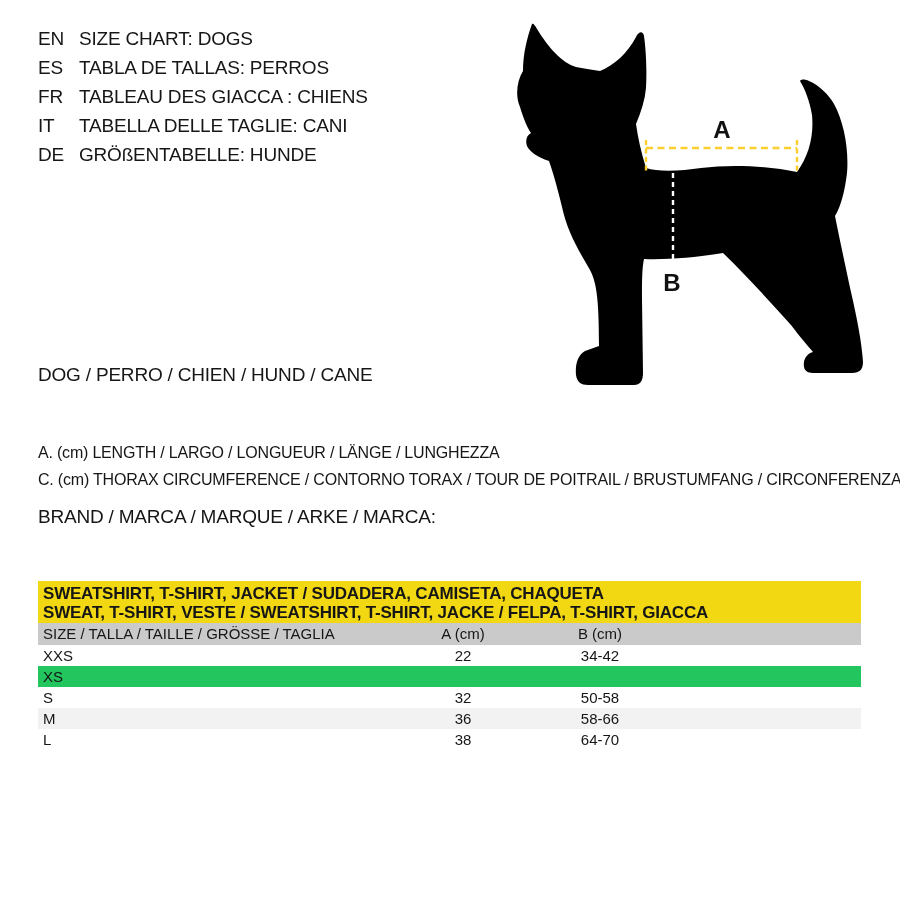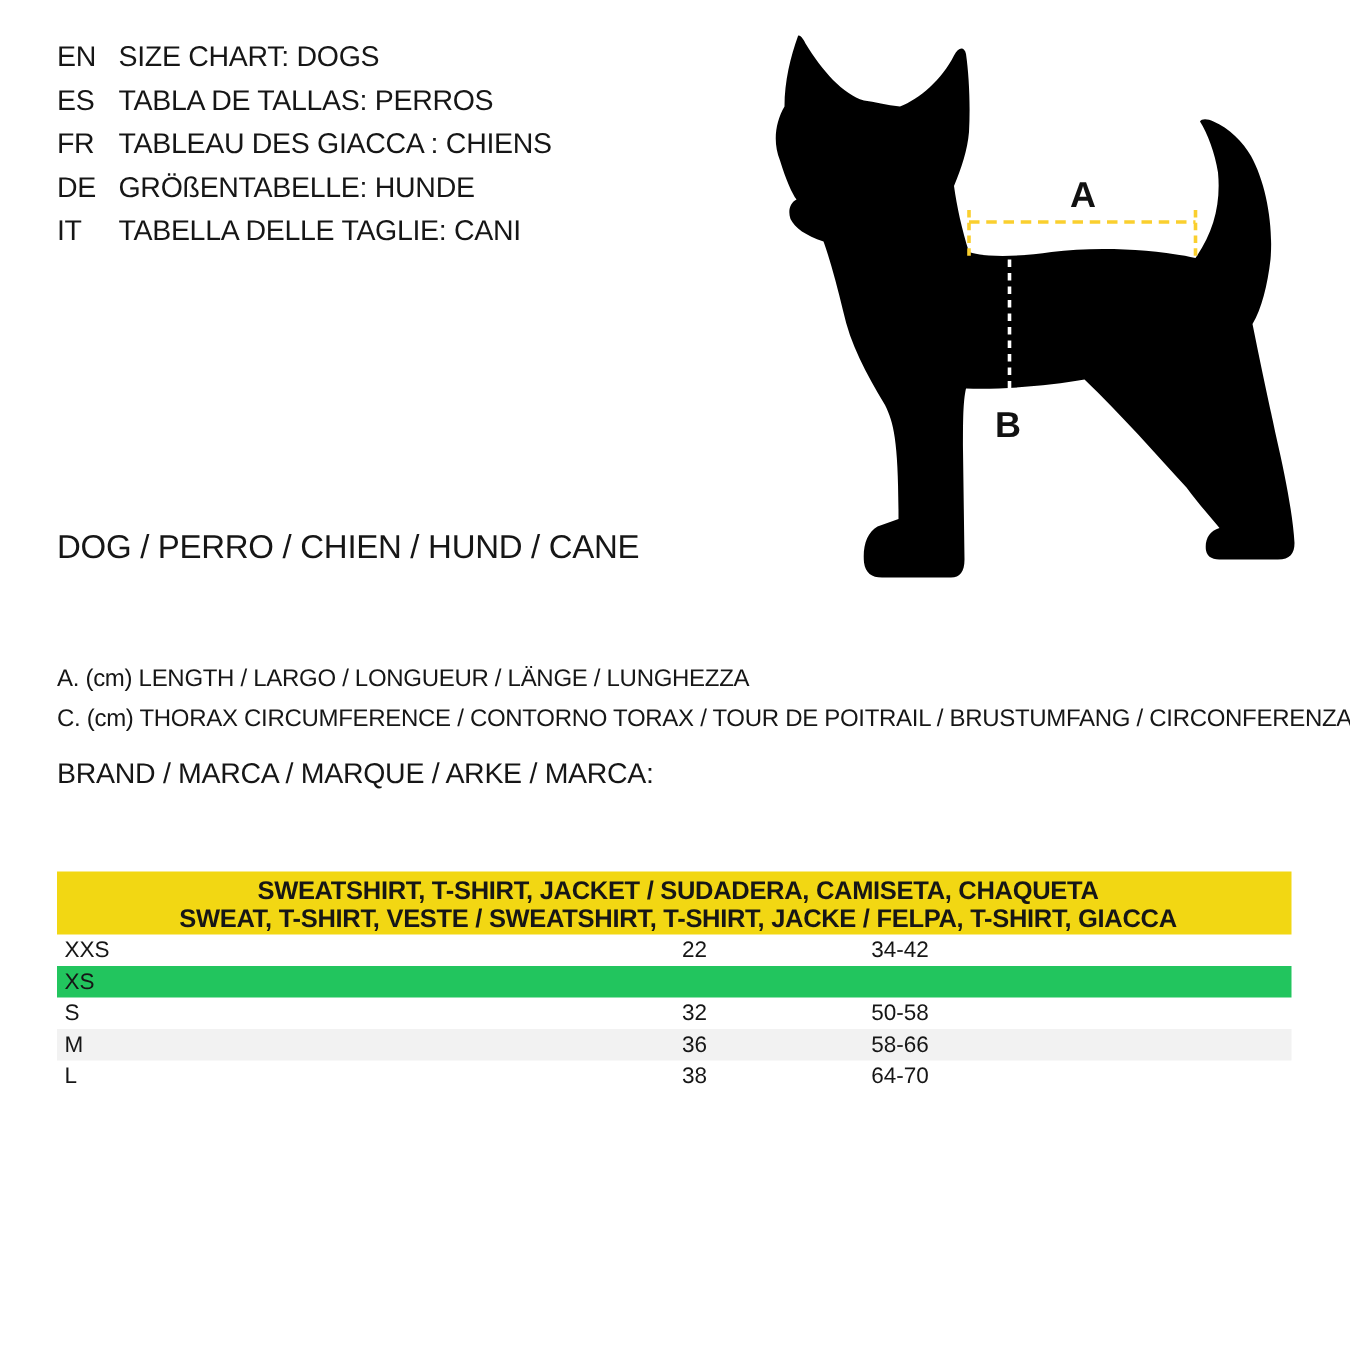--- a/index.html
+++ b/index.html
@@ -38,40 +38,39 @@
     font-weight: 700;
   }
 
   
   .line-text {
     position: absolute;
     left: 38px;
     letter-spacing: -0.2px;
     white-space: nowrap;
   }
-  .dog-label { top: 352px; font-size: 22px; }
+  .dog-label { top: 364px; font-size: 19px; }
   .legend { top: 439px; font-size: 16px; line-height: 27px; }
   .brand-line { top: 506px; font-size: 19px; }
 
   
   .size-table {
     position: absolute;
     left: 38px;
     top: 581px;
     width: 823px;
   }
   .band {
     height: 42px;
     padding: 3px 0 0 5px;
     font-size: 17px;
     font-weight: 700;
     line-height: 19px;
     letter-spacing: -0.2px;
     white-space: nowrap;
-    text-align: center;
   }
   .trow { position: relative; white-space: nowrap; }
   .cols-row { height: 22px; }
   .data-row { height: 21px; }
   .cell { position: absolute; top: 0; }
   .c-size { left: 5px; }
   .c-a { left: 300px; width: 250px; text-align: center; }
   .c-b { left: 482px; width: 160px; text-align: center; }
   .cols-row .cell { line-height: 22px; font-size: 15px; }
   .data-row .cell { line-height: 21px; font-size: 15px; }
@@ -88,26 +87,26 @@
     </div>
     <div class="lang-row">
       <span class="lang-code">ES</span>
       <span>TABLA DE TALLAS: PERROS</span>
     </div>
     <div class="lang-row">
       <span class="lang-code">FR</span>
       <span>TABLEAU DES GIACCA : CHIENS</span>
     </div>
     <div class="lang-row">
+      <span class="lang-code">IT</span>
+      <span>TABELLA DELLE TAGLIE: CANI</span>
+    </div>
+    <div class="lang-row">
       <span class="lang-code">DE</span>
       <span>GRÖßENTABELLE: HUNDE</span>
-    </div>
-    <div class="lang-row">
-      <span class="lang-code">IT</span>
-      <span>TABELLA DELLE TAGLIE: CANI</span>
     </div>
   </div>
 
   <svg class="dog-svg" viewBox="500 0 400 400">
     <path d="M 532 24
          C 527 38 523 54 523 71
          C 517 81 515 95 520 107
          C 524 120 528 129 531 133
          C 527 135 525 140 527 146
          C 530 152 537 157 549 161
@@ -168,20 +167,25 @@
   </div>
 
   <div class="line-text brand-line">BRAND / MARCA / MARQUE / ARKE / MARCA:</div>
 
   <div class="size-table">
     <div class="band" style="background: rgb(242, 215, 19);">
       <div>SWEATSHIRT, T-SHIRT, JACKET / SUDADERA, CAMISETA, CHAQUETA</div>
       <div>SWEAT, T-SHIRT, VESTE / SWEATSHIRT, T-SHIRT, JACKE / FELPA, T-SHIRT, GIACCA</div>
     </div>
 
+    <div class="trow cols-row" style="background: rgb(202, 202, 202);">
+      <span class="cell c-size">SIZE / TALLA / TAILLE / GRÖSSE / TAGLIA</span>
+      <span class="cell c-a">A (cm)</span>
+      <span class="cell c-b">B (cm)</span>
+    </div>
 
     <div class="trow data-row">
       <span class="cell c-size">XXS</span>
       <span class="cell c-a">22</span>
       <span class="cell c-b">34-42</span>
     </div>
     <div class="trow data-row alt" style="background: #22c55e;">
       <span class="cell c-size">XS</span>
     </div>
     <div class="trow data-row">

